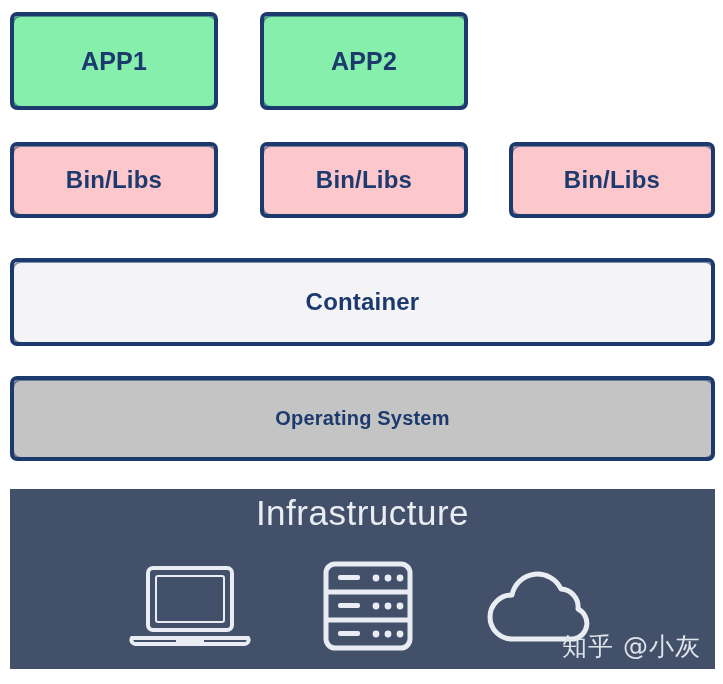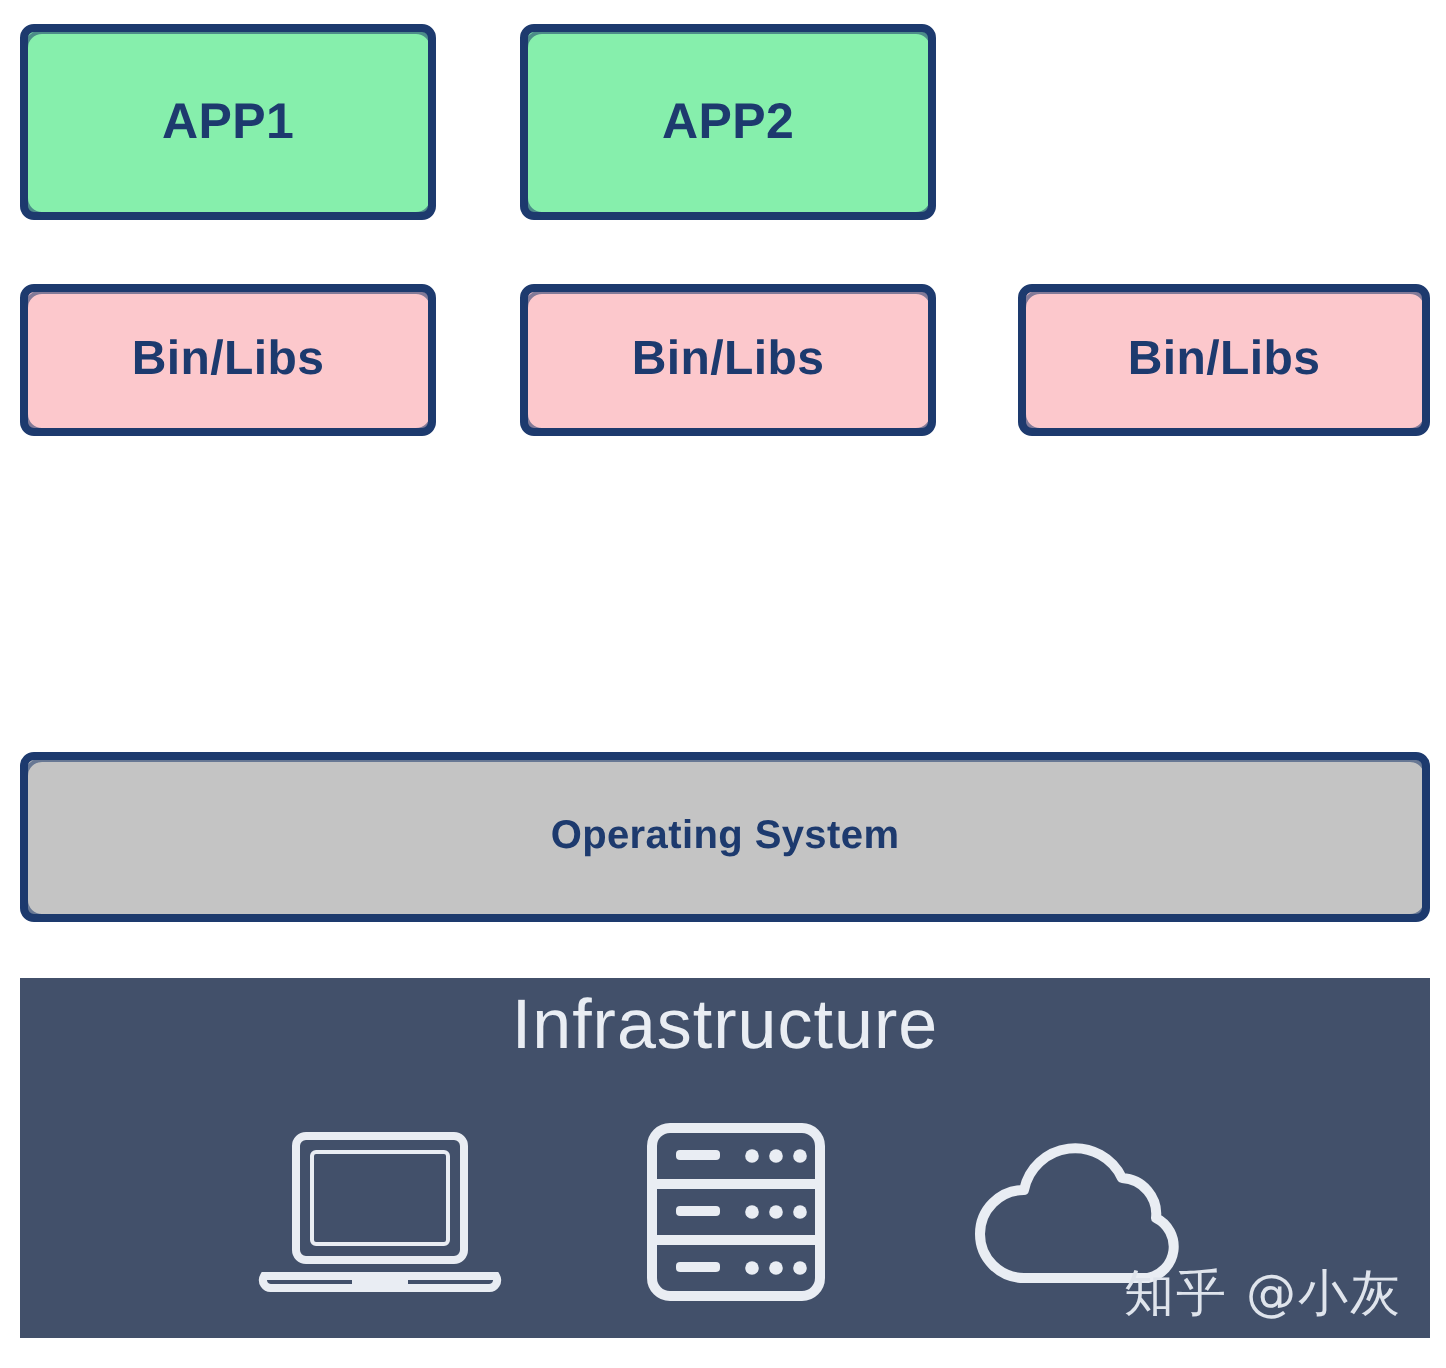--- a/index.html
+++ b/index.html
@@ -155,20 +155,23 @@
   <div class="box bin-box col-1">
     <span class="label">Bin/Libs</span>
   </div>
   <div class="box bin-box col-2">
     <span class="label">Bin/Libs</span>
   </div>
   <div class="box bin-box col-3">
     <span class="label">Bin/Libs</span>
   </div>
 
+  <div class="box container-box">
+    <span class="label">Container</span>
+  </div>
 
   <div class="box os-box">
     <span class="label">Operating System</span>
   </div>
 
   <div class="infra">
     <div class="infra-title">Infrastructure</div>
 
     <div class="infra-icons">
 

